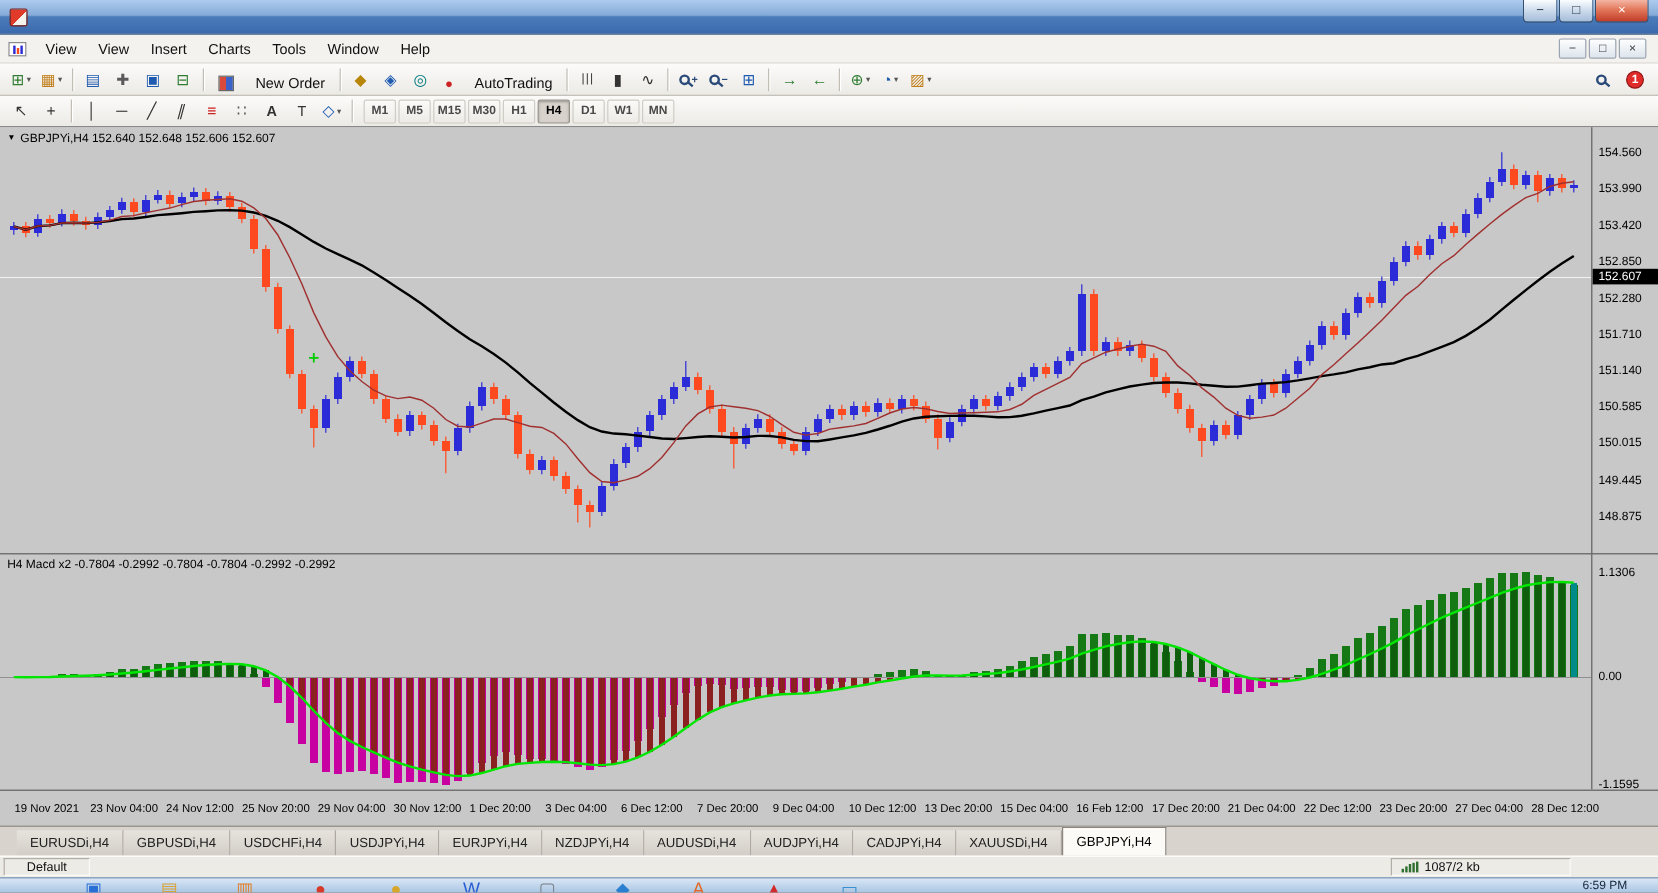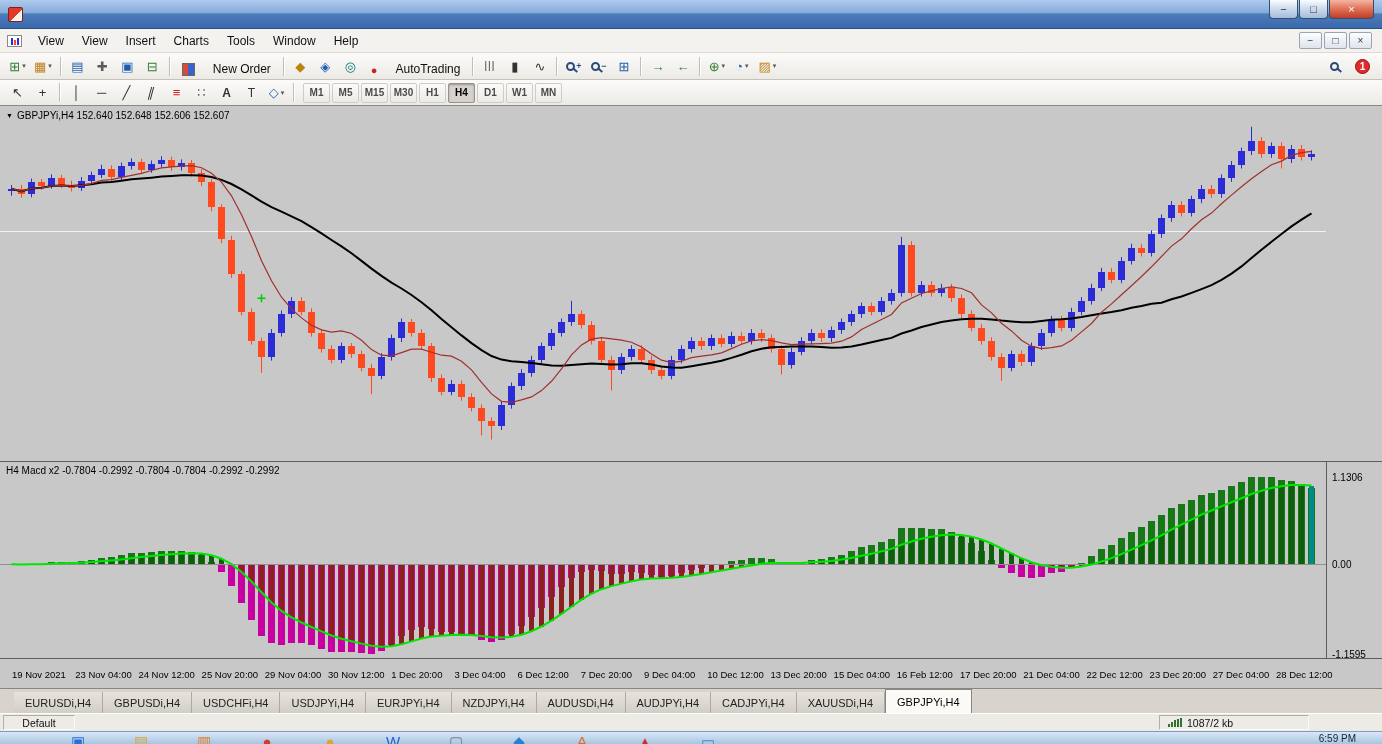--- a/index.html
+++ b/index.html
@@ -568,20 +568,34 @@
         </g>
         <path d="M11.5,82.7 L21.5,85.4 L31.5,82.4 L41.5,81.8 L51.5,79.9 L61.5,79.6 L71.5,79.9 L81.5,79.3 L91.5,78.2 L101.5,76.6 L111.5,76.1 L121.5,74.8 L131.5,73.3 L141.5,72.6 L151.5,71.7 L161.5,70.6 L171.5,70.0 L181.5,69.3 L191.5,69.2 L201.5,69.5 L211.5,71.1 L221.5,73.9 L231.5,78.0 L241.5,83.3 L251.5,89.4 L261.5,95.6 L271.5,101.1 L281.5,105.7 L291.5,110.3 L301.5,115.1 L311.5,121.1 L321.5,127.4 L331.5,134.0 L341.5,140.4 L351.5,147.3 L361.5,154.9 L371.5,162.6 L381.5,169.9 L391.5,176.7 L401.5,182.5 L411.5,189.0 L421.5,196.2 L431.5,204.3 L441.5,213.1 L451.5,221.2 L461.5,229.4 L471.5,237.1 L481.5,244.1 L491.5,250.0 L501.5,253.6 L511.5,255.3 L521.5,255.9 L531.5,257.0 L541.5,258.2 L551.5,259.4 L561.5,259.8 L571.5,259.1 L581.5,258.2 L591.5,257.5 L601.5,258.0 L611.5,258.6 L621.5,258.2 L631.5,257.2 L641.5,257.3 L651.5,258.5 L661.5,260.6 L671.5,261.6 L681.5,261.7 L691.5,260.2 L701.5,258.5 L711.5,256.8 L721.5,254.7 L731.5,251.9 L741.5,248.8 L751.5,245.3 L761.5,242.7 L771.5,241.3 L781.5,240.9 L791.5,240.6 L801.5,240.4 L811.5,240.4 L821.5,241.0 L831.5,241.7 L841.5,241.6 L851.5,240.5 L861.5,238.5 L871.5,236.2 L881.5,234.1 L891.5,231.9 L901.5,227.5 L911.5,224.5 L921.5,221.0 L931.5,218.5 L941.5,216.1 L951.5,214.5 L961.5,213.2 L971.5,212.8 L981.5,212.7 L991.5,213.5 L1001.5,214.6 L1011.5,215.4 L1021.5,216.3 L1031.5,216.2 L1041.5,215.0 L1051.5,213.7 L1061.5,213.2 L1071.5,212.4 L1081.5,211.0 L1091.5,209.3 L1101.5,207.4 L1111.5,206.0 L1121.5,204.3 L1131.5,201.8 L1141.5,200.0 L1151.5,197.7 L1161.5,196.7 L1171.5,193.3 L1181.5,190.5 L1191.5,186.9 L1201.5,183.1 L1211.5,179.1 L1221.5,173.9 L1231.5,167.6 L1241.5,160.4 L1251.5,152.0 L1261.5,143.8 L1271.5,135.8 L1281.5,128.0 L1291.5,120.4 L1301.5,113.6 L1311.5,107.3" stroke="#000000" stroke-width="2" fill="none"></path>
         <path d="M11.5,82.7 L21.5,85.4 L31.5,82.4 L41.5,81.8 L51.5,79.9 L61.5,79.6 L71.5,79.9 L81.5,79.3 L91.5,77.6 L101.5,74.4 L111.5,73.7 L121.5,71.3 L131.5,69.3 L141.5,67.4 L151.5,64.5 L161.5,61.9 L171.5,60.9 L181.5,60.2 L191.5,59.7 L201.5,61.7 L211.5,67.3 L221.5,76.1 L231.5,89.8 L241.5,108.8 L251.5,130.5 L261.5,154.7 L271.5,174.7 L281.5,191.2 L291.5,202.9 L301.5,211.9 L311.5,219.2 L321.5,223.9 L331.5,226.2 L341.5,224.9 L351.5,227.5 L361.5,234.2 L371.5,243.6 L381.5,249.2 L391.5,249.9 L401.5,246.6 L411.5,243.2 L421.5,243.2 L431.5,246.2 L441.5,249.2 L451.5,250.2 L461.5,255.2 L471.5,263.9 L481.5,276.3 L491.5,287.9 L501.5,295.3 L511.5,296.3 L521.5,293.9 L531.5,290.9 L541.5,284.6 L551.5,275.3 L561.5,262.9 L571.5,248.9 L581.5,238.9 L591.5,233.2 L601.5,231.6 L611.5,232.9 L621.5,234.2 L631.5,236.2 L641.5,240.9 L651.5,247.9 L661.5,254.2 L671.5,256.6 L681.5,255.2 L691.5,251.6 L701.5,250.2 L711.5,248.9 L721.5,246.9 L731.5,242.6 L741.5,238.2 L751.5,234.9 L761.5,233.6 L771.5,234.6 L781.5,236.9 L791.5,238.6 L801.5,238.2 L811.5,237.9 L821.5,237.6 L831.5,237.2 L841.5,235.2 L851.5,230.9 L861.5,223.5 L871.5,218.5 L881.5,213.5 L891.5,208.5 L901.5,196.9 L911.5,192.2 L921.5,187.5 L931.5,184.8 L941.5,182.5 L951.5,180.8 L961.5,182.5 L971.5,186.8 L981.5,198.9 L991.5,206.9 L1001.5,217.2 L1011.5,224.9 L1021.5,234.2 L1031.5,240.2 L1041.5,242.6 L1051.5,241.6 L1061.5,239.9 L1071.5,234.2 L1081.5,225.9 L1091.5,217.5 L1101.5,206.2 L1111.5,197.9 L1121.5,188.8 L1131.5,179.8 L1141.5,170.5 L1151.5,160.8 L1161.5,150.5 L1171.5,140.1 L1181.5,132.8 L1191.5,122.8 L1201.5,113.8 L1211.5,107.1 L1221.5,97.8 L1231.5,89.1 L1241.5,80.7 L1251.5,72.7 L1261.5,65.4 L1271.5,58.7 L1281.5,55.1 L1291.5,49.4 L1301.5,46.7 L1311.5,45.4" stroke="#a03030" stroke-width="1.2" fill="none"></path>
         <path d="M257.5,192.18045112781988 H265.5 M261.5,188.18045112781988 V196.18045112781988" stroke="#00cc00" stroke-width="1.5" fill="none"></path>
       </svg>
     <div class="ohlc-label">
       <span class="tri">▼</span>
       <span>GBPJPYi,H4  152.640 152.648 152.606 152.607</span>
     </div>
   </div>
+  <div class="axis" id="price-axis">
+      <div class="plabel" style="top: 15.8195px;">154.560</div>
+      <div class="plabel" style="top: 46.2481px;">153.990</div>
+      <div class="plabel" style="top: 76.6767px;">153.420</div>
+      <div class="plabel" style="top: 107.105px;">152.850</div>
+      <div class="plabel" style="top: 137.534px;">152.280</div>
+      <div class="plabel" style="top: 167.962px;">151.710</div>
+      <div class="plabel" style="top: 198.391px;">151.140</div>
+      <div class="plabel" style="top: 228.019px;">150.585</div>
+      <div class="plabel" style="top: 258.447px;">150.015</div>
+      <div class="plabel" style="top: 288.876px;">149.445</div>
+      <div class="plabel" style="top: 319.305px;">148.875</div>
+      <div class="pbadge" style="top: 118.077px;">152.607</div>
+    </div>
 
   <div class="macd-panel">
     <svg id="macd-svg" width="1326" height="196">
         <g>
           <rect x="8" y="102.3" width="7" height="1.0" fill="#157915" shape-rendering="crispEdges"></rect>
           <rect x="18" y="102.3" width="7" height="1.0" fill="#c800a1" shape-rendering="crispEdges"></rect>
           <rect x="28" y="101.9" width="7" height="1.0" fill="#157915" shape-rendering="crispEdges"></rect>
           <rect x="38" y="101.5" width="7" height="1.0" fill="#157915" shape-rendering="crispEdges"></rect>
           <rect x="48" y="99.9" width="7" height="2.4" fill="#157915" shape-rendering="crispEdges"></rect>
           <rect x="58" y="99.7" width="7" height="2.6" fill="#157915" shape-rendering="crispEdges"></rect>

